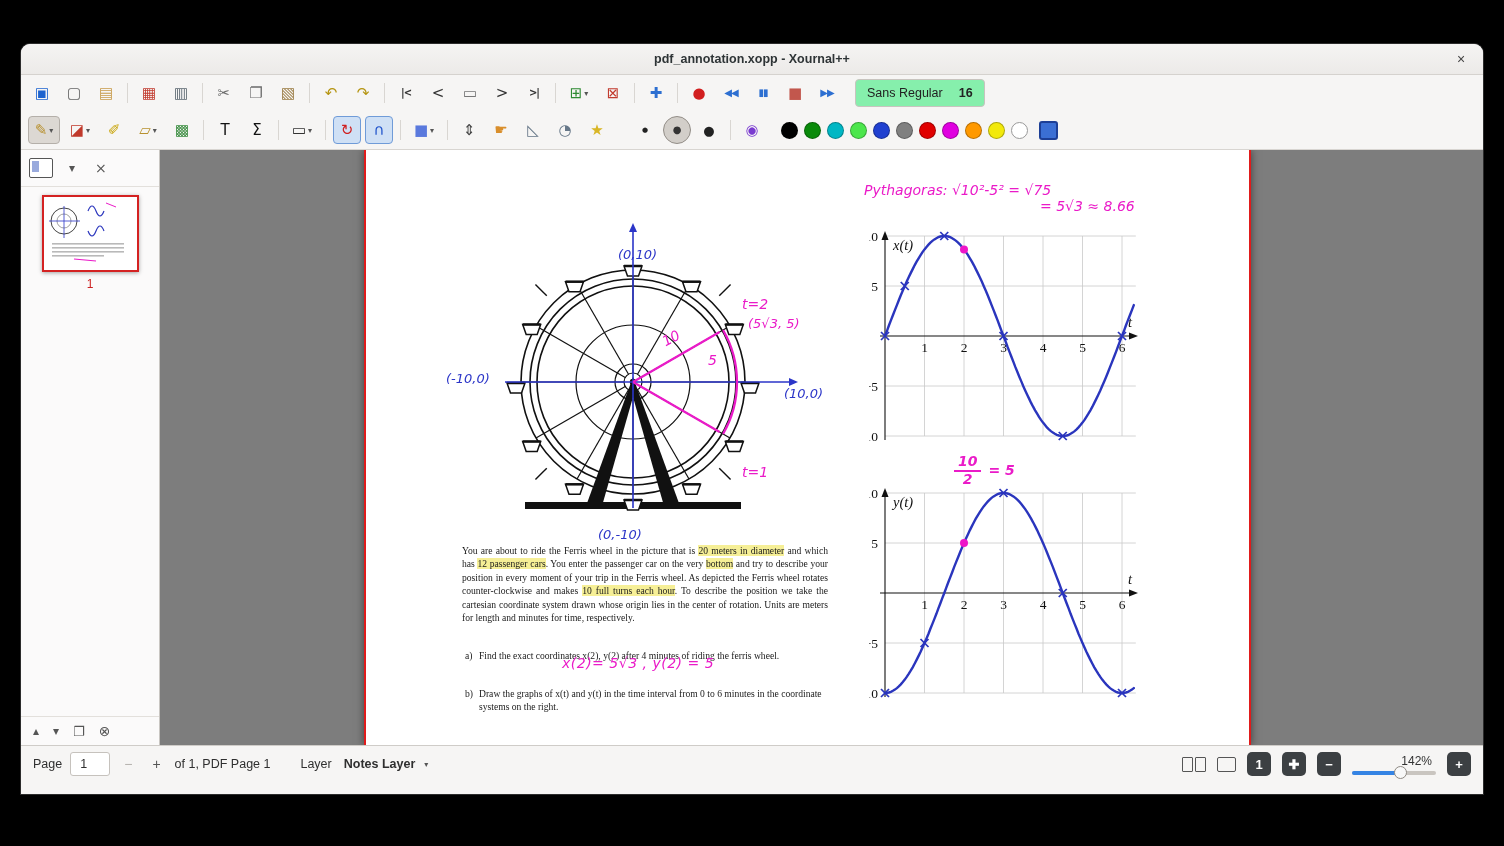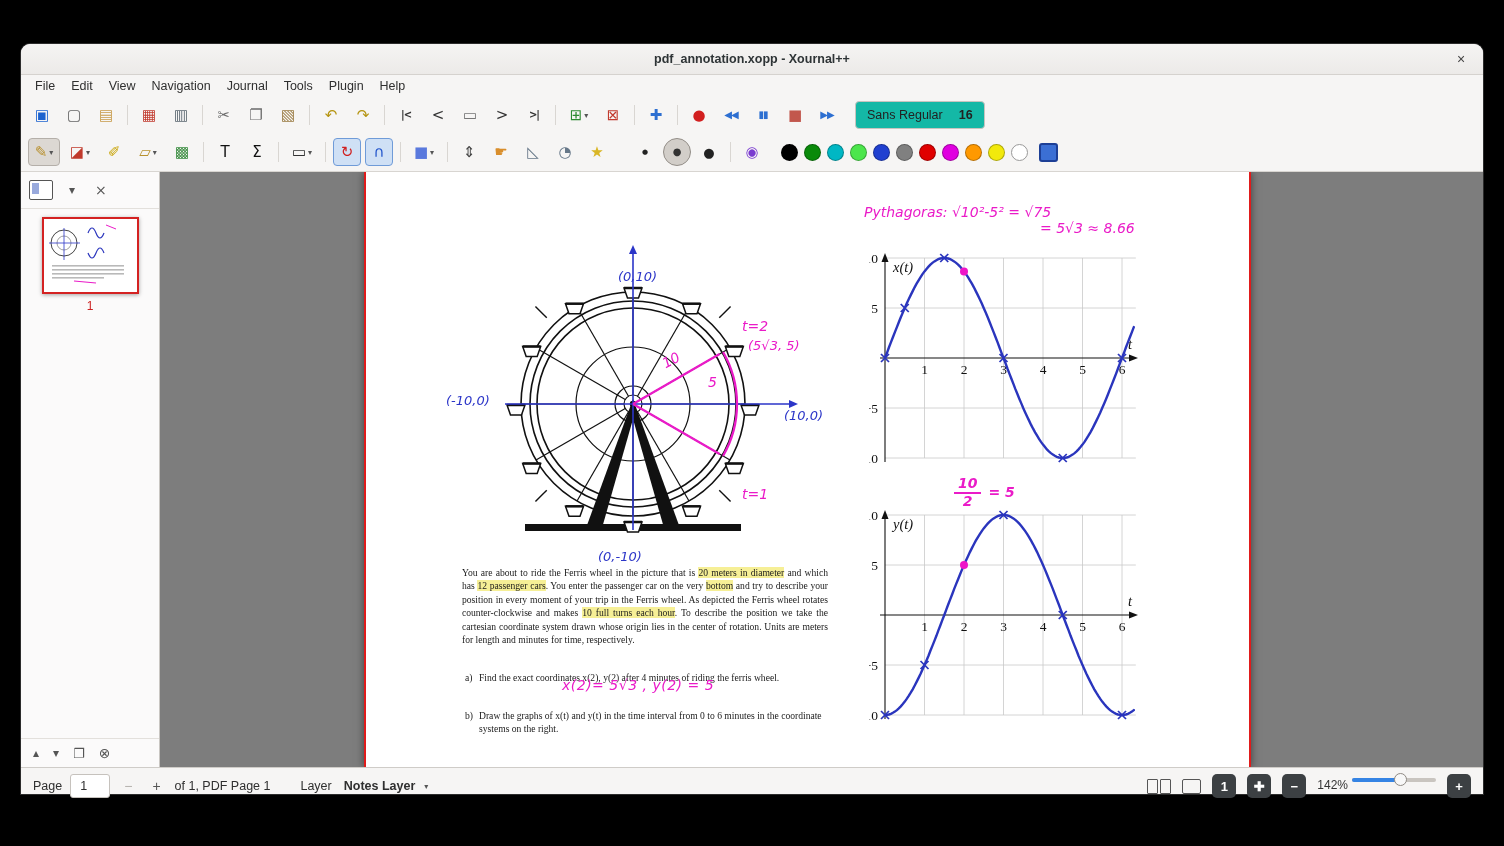--- a/index.html
+++ b/index.html
@@ -24,21 +24,21 @@
   .tbtn{min-width:26px;height:26px;margin:0 2px;display:flex;align-items:center;justify-content:center;
         border-radius:4px;border:1px solid transparent;}
   .tbtn.wide{padding:0 2px;}
   .tbtn.sel{background:#dcd8d3;border-color:#b4afa9;}
   .tbtn.act{background:#cfe0f5;border-color:#6f9bd8;}
   .tbtn.dotsel{background:#d2cec9;border:1px solid #938e88;border-radius:50%;}
   .glyph{font-family:"DejaVu Sans",sans-serif;font-size:15px;line-height:1;}
   .chev{font-size:8px;color:#555;margin-left:2px;font-family:"DejaVu Sans",sans-serif;}
   .sep{width:1px;height:20px;background:#d9d6d2;margin:0 5px;}
   .gap{width:16px;}
-  .font-btn{margin-left:12px;height:26px;border:1px solid #c8c4bf;border-radius:4px;background:#14b8a6;
+  .font-btn{margin-left:12px;height:26px;border:1px solid #c8c4bf;border-radius:4px;background:#86efac;
             display:flex;align-items:center;padding:0 11px;font-size:12.5px;gap:16px;color:#222;}
   .font-size{font-weight:bold;}
   .swatch{width:17px;height:17px;border-radius:50%;margin:0 3px;border:1px solid rgba(0,0,0,.28);box-sizing:border-box;}
   .picker-sq{width:19px;height:19px;border-radius:3px;margin-left:8px;border:2px solid #1d3f96;box-sizing:border-box;}
   
   .content{display:flex;height:595px;}
   .sidebar{width:139px;background:#fbfafa;border-right:1px solid #c9c6c2;display:flex;flex-direction:column;box-sizing:border-box;}
   .sidebar-top{height:36px;display:flex;align-items:center;gap:12px;padding:0 8px;border-bottom:1px solid #e3e0dc;}
   .preview-ico{width:22px;height:18px;border:1.5px solid #555;border-radius:2px;position:relative;background:#fff;}
   .preview-ico::after{content:"";position:absolute;left:2px;top:2px;width:7px;height:11px;background:#9ad;}
@@ -76,48 +76,38 @@
         display:flex;align-items:center;padding-left:9px;box-sizing:border-box;}
   .mini-btn{font-size:14px;padding:0 6px;color:#555;}
   .mini-btn.dim{color:#b5b2ae;}
   .layer-btn{font-weight:bold;display:flex;align-items:center;gap:7px;margin-left:4px;}
   .sb-right{margin-left:auto;display:flex;align-items:center;gap:11px;}
   .dp-ico{display:flex;gap:2px;}
   .dp-ico i{width:9px;height:13px;border:1.5px solid #555;border-radius:1px;display:block;}
   .pres-ico{width:17px;height:13px;border:1.5px solid #555;border-radius:2px;}
   .badge{min-width:24px;height:24px;background:#3c4043;color:#fff;border-radius:5px;display:flex;
          align-items:center;justify-content:center;font-size:13px;font-weight:bold;padding:0 4px;box-sizing:border-box;}
-  .slider-wrap{display:flex;flex-direction:row;}
+  .slider-wrap{display:flex;flex-direction:column;align-items:flex-end;}
   .pct{font-size:12px;color:#333;margin-bottom:3px;margin-right:4px;}
   .track{position:relative;width:84px;height:4px;background:#c9c5c0;border-radius:2px;}
   .track .fill{position:absolute;left:0;top:0;height:4px;width:58%;background:#3584e4;border-radius:2px;}
   .knob{position:absolute;left:calc(58% - 7px);top:-5px;width:13px;height:13px;background:#f8f8f8;
         border:1px solid #8f8a84;border-radius:50%;box-sizing:border-box;}
 </style>
 </head>
 <body>
 
 <div class="screen">
   <div class="window">
 
     <div class="titlebar">
       <span class="title">pdf_annotation.xopp - Xournal++</span>
       <span class="winclose">×</span>
     </div>
 
-    <div class="menubar">
-        <div class="menu-item">File</div>
-        <div class="menu-item">Edit</div>
-        <div class="menu-item">View</div>
-        <div class="menu-item">Navigation</div>
-        <div class="menu-item">Journal</div>
-        <div class="menu-item">Tools</div>
-        <div class="menu-item">Plugin</div>
-        <div class="menu-item">Help</div>
-      </div>
 
     <div class="toolbar tb1">
       <div class="tb-items" style="display:flex;align-items:center;">
           <div class="tbtn">
             <span class="glyph" style="color: rgb(29, 99, 207);">▣</span>
           </div>
           <div class="tbtn">
             <span class="glyph" style="color: rgb(102, 102, 102);">▢</span>
           </div>
           <div class="tbtn">

